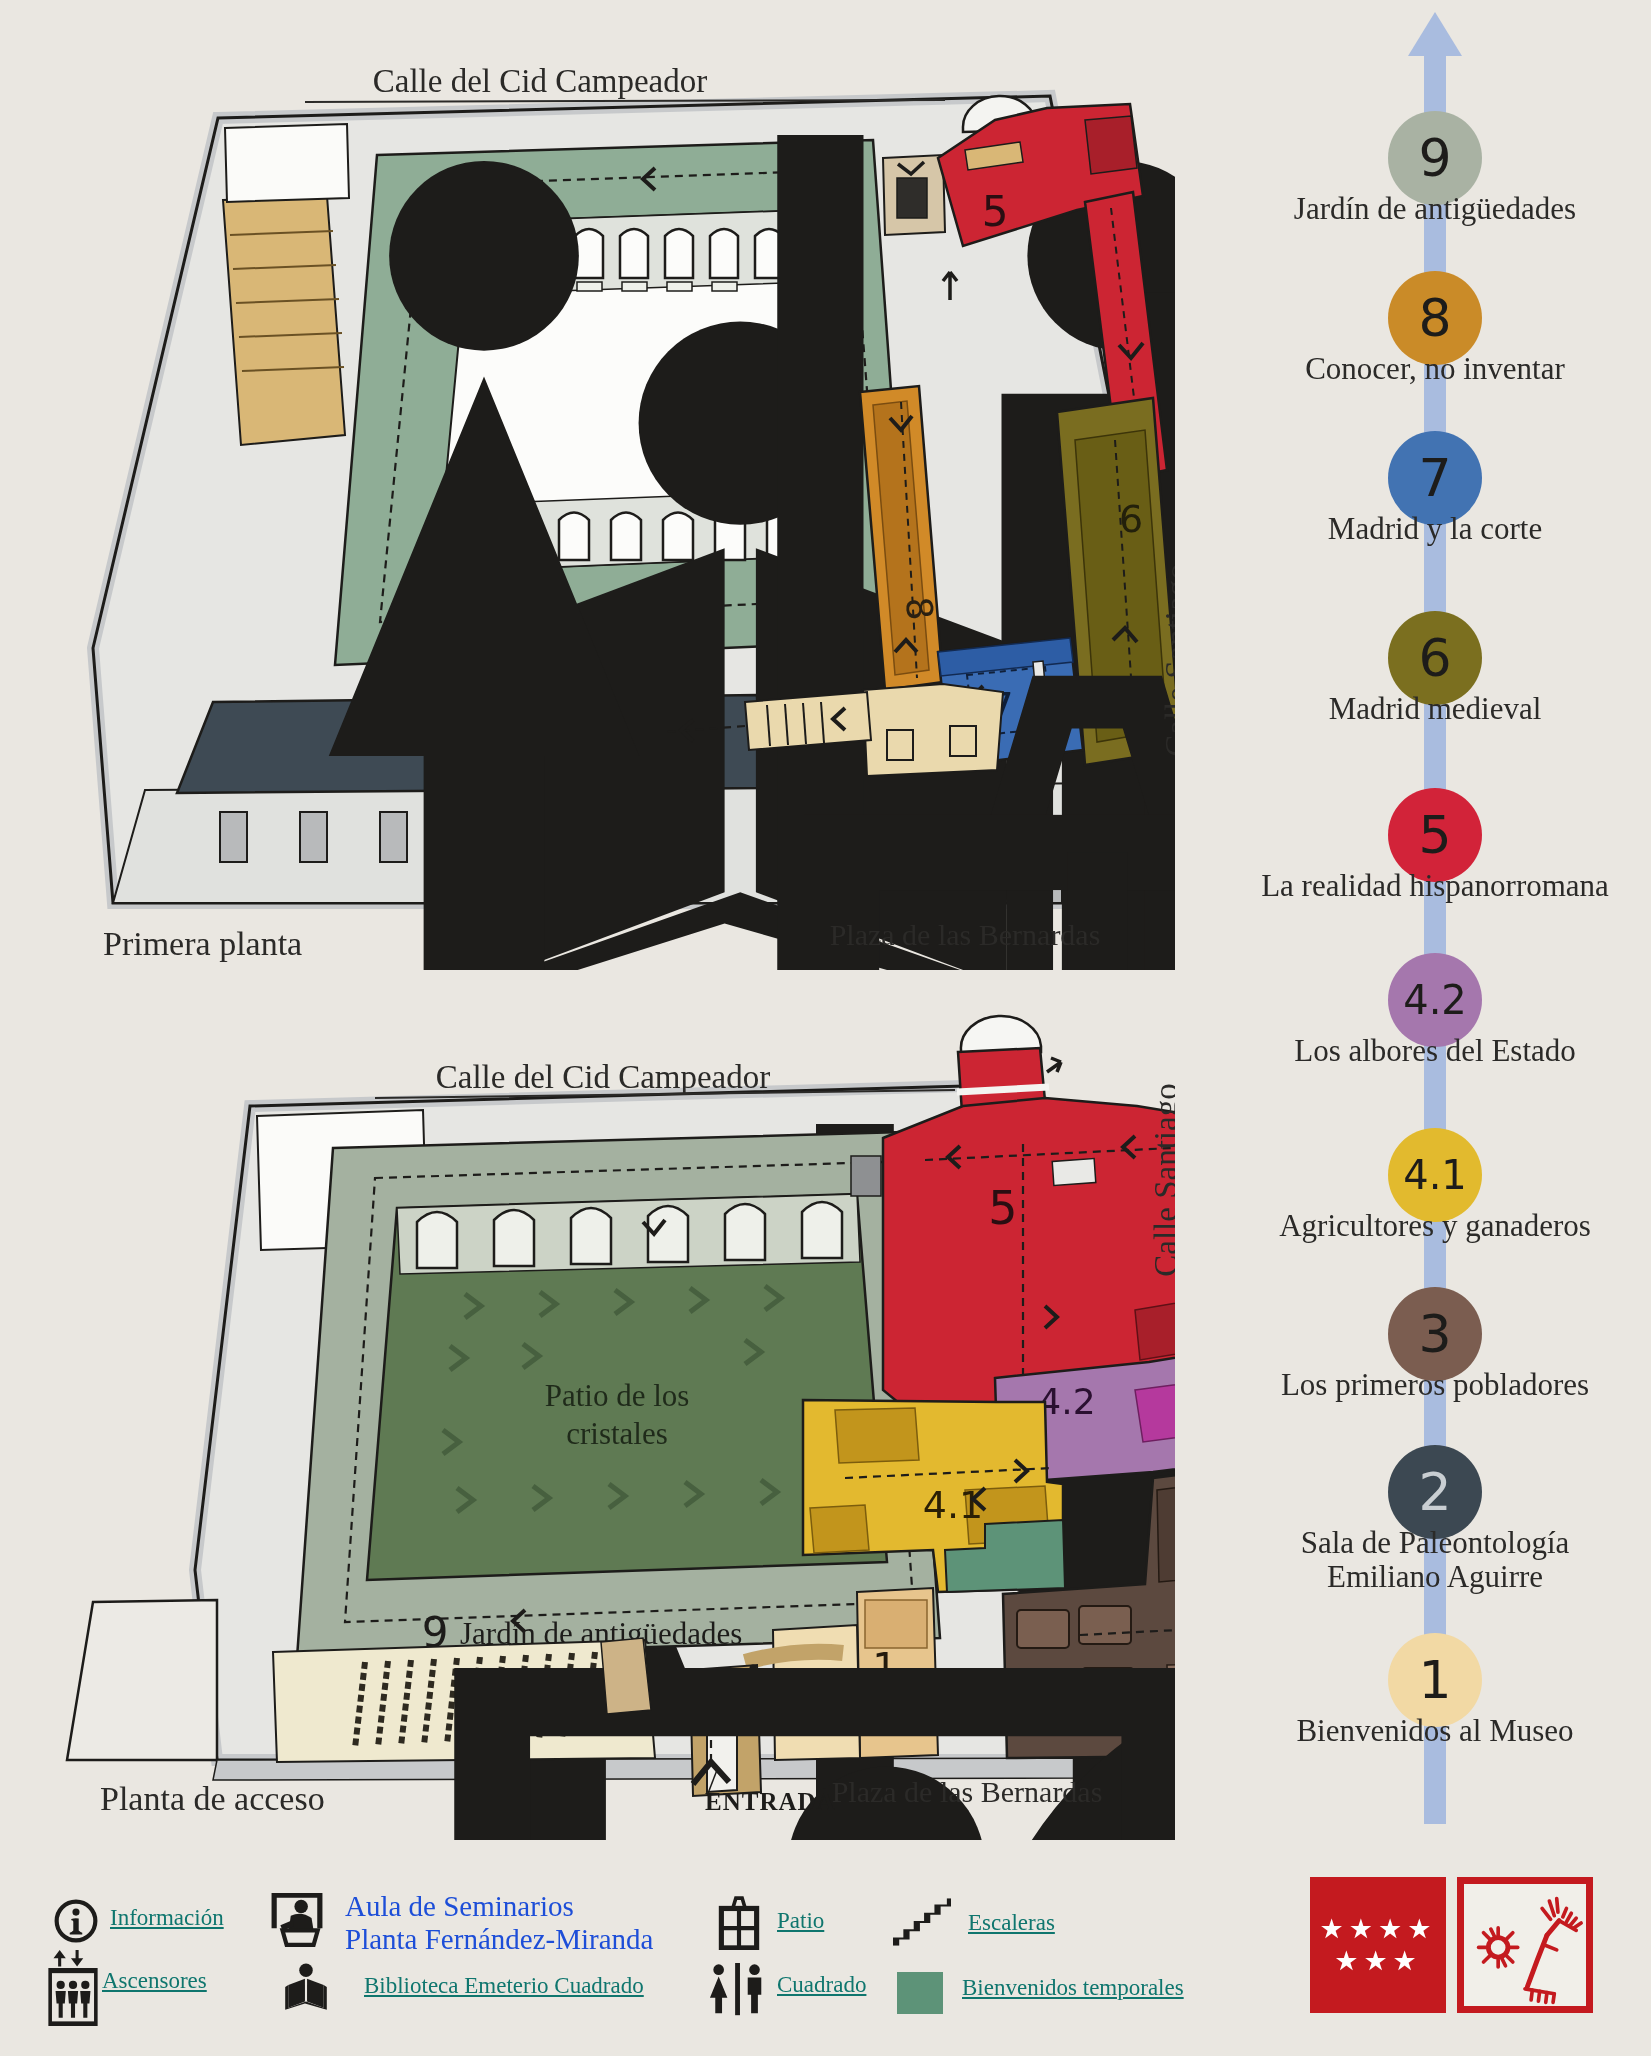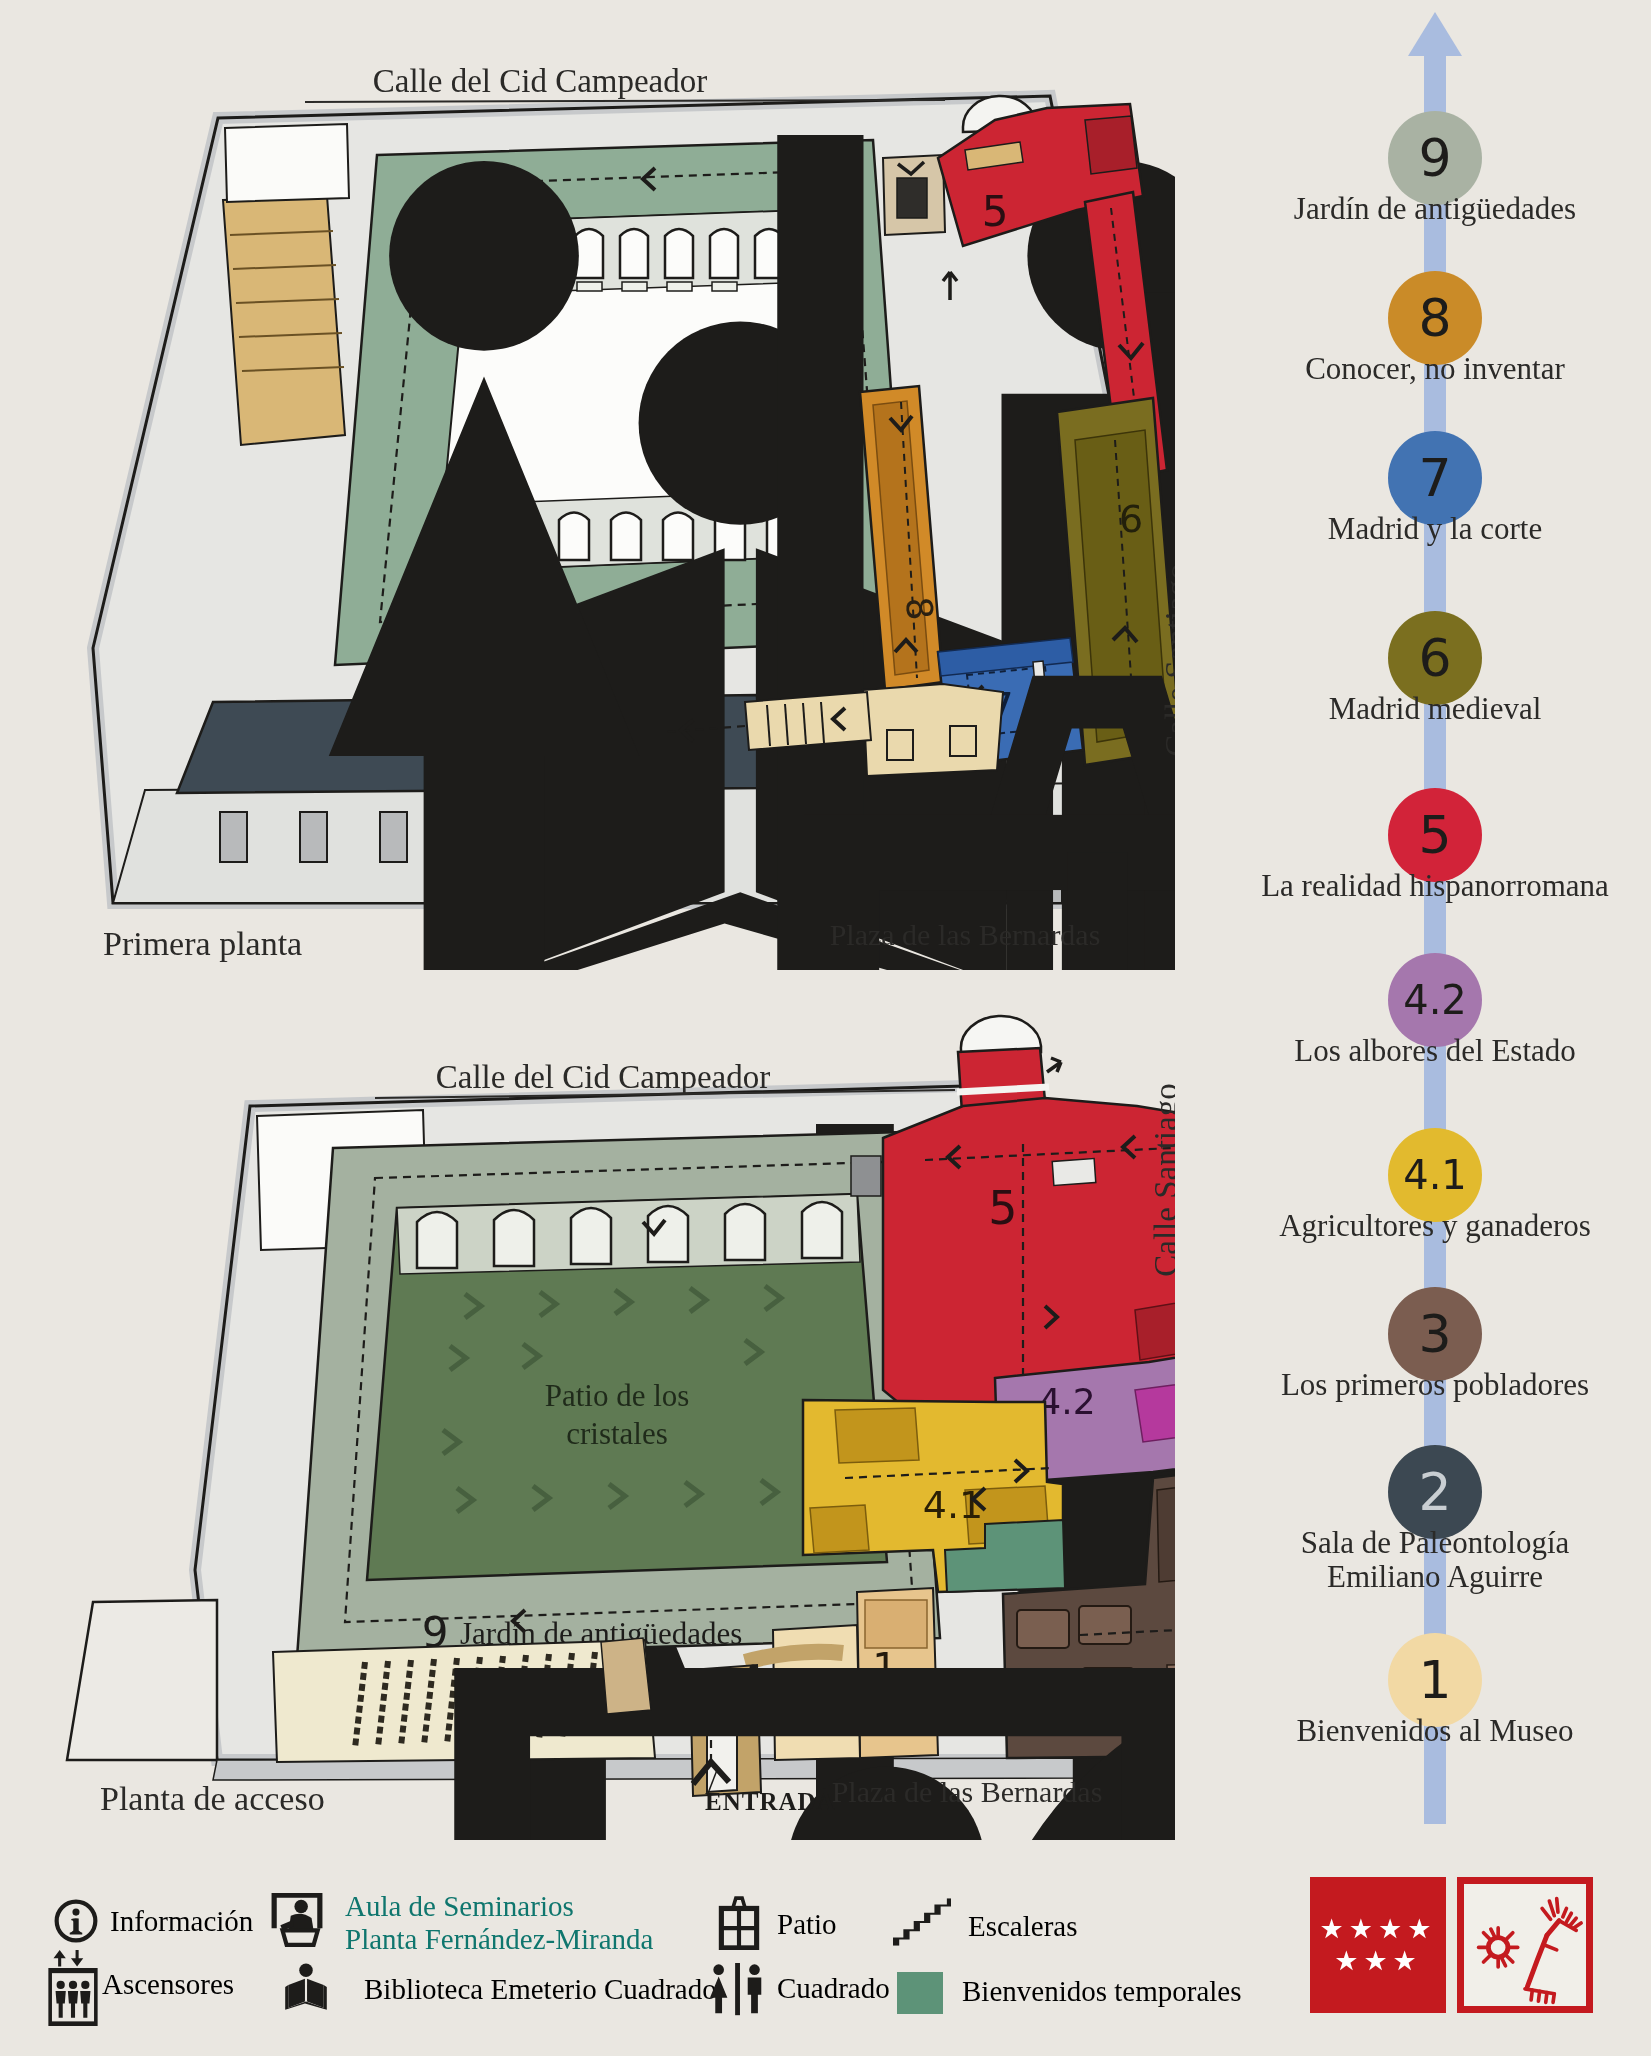--- a/index.html
+++ b/index.html
@@ -12,22 +12,22 @@
             border-left:27px solid transparent;border-right:27px solid transparent;
             border-bottom:44px solid #a9bcdf;}
   .tl-circle{position:absolute;width:94px;height:94px;border-radius:50%;
              display:flex;align-items:center;justify-content:center;
              font-family:"DejaVu Sans","Liberation Sans",sans-serif;
              font-size:52px;font-weight:500;}
   .tl-circle.small-num{font-size:40px;}
   .tl-label{position:absolute;width:440px;text-align:center;font-size:31px;
             line-height:34px;white-space:pre-line;color:#2b2a28;}
   
-  .lg-label{position:absolute;font-size:29px;color:#000000;white-space:nowrap;}
-  .lg-label2{position:absolute;font-size:29px;line-height:33px;color:#0f766e;white-space:nowrap;}
+  .lg-label{position:absolute;font-size:23px;color:#0f766e;white-space:nowrap;text-decoration:underline;}
+  .lg-label2{position:absolute;font-size:29px;line-height:33px;color:#1d4ed8;white-space:nowrap;}
   .swatch{position:absolute;width:46px;height:42px;}
   
   .flag{position:absolute;left:1310px;top:1877px;width:136px;height:136px;
         display:flex;flex-direction:column;align-items:center;justify-content:center;gap:2px;}
   .flag .row{color:#ffffff;font-size:27px;letter-spacing:5px;line-height:30px;
              font-family:"DejaVu Sans",sans-serif;}
   .petro{position:absolute;left:1457px;top:1877px;width:136px;height:136px;
          background:#f1efe9;box-sizing:border-box;border:7px solid #c41a1f;}
   
   .plan-text{font-family:"Liberation Serif","DejaVu Serif",serif;}

